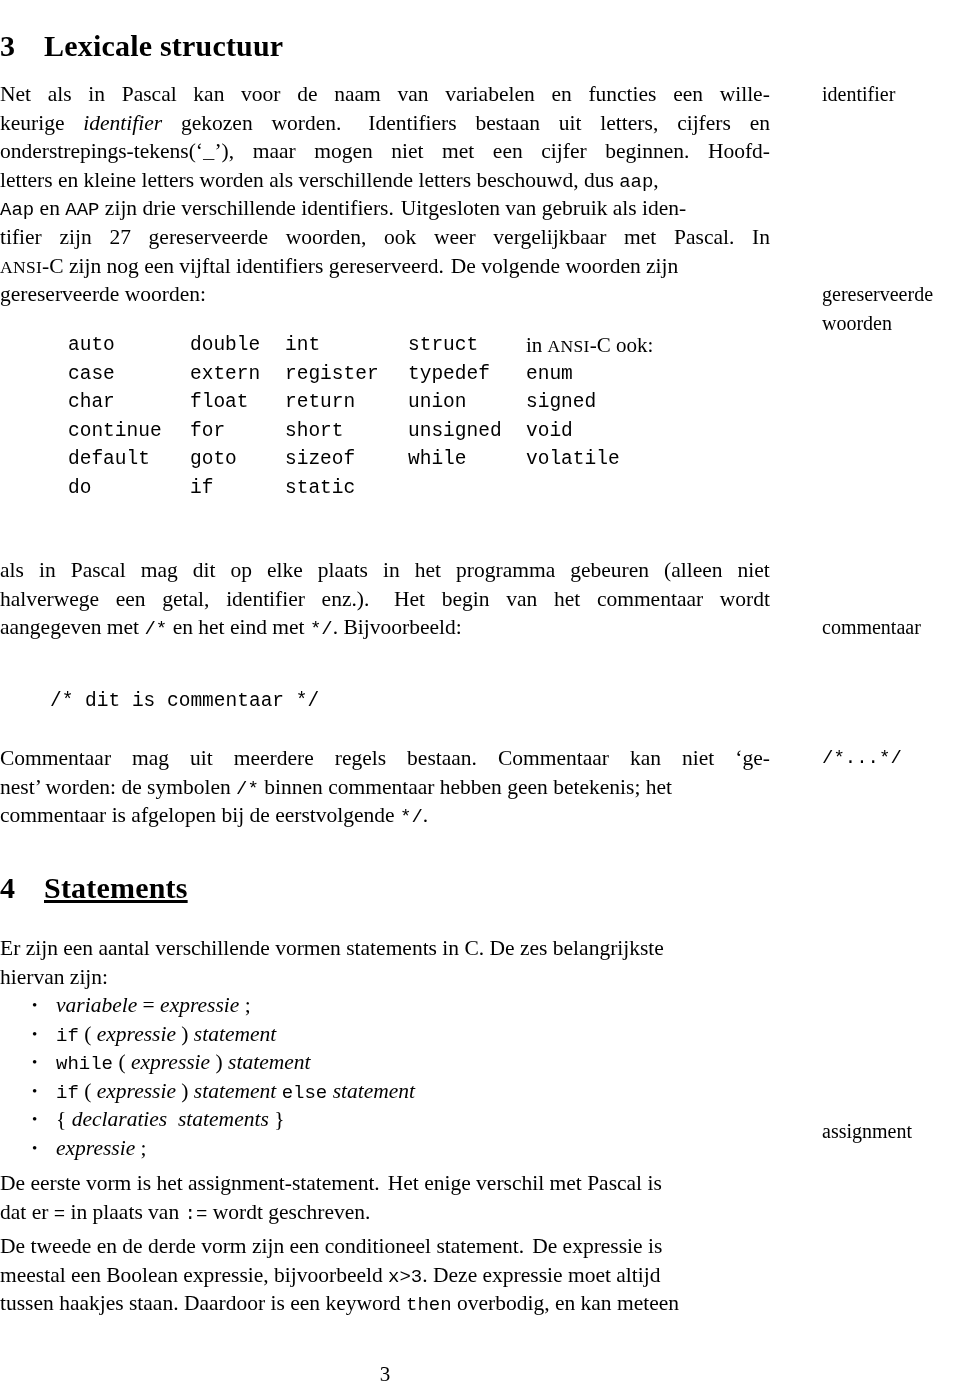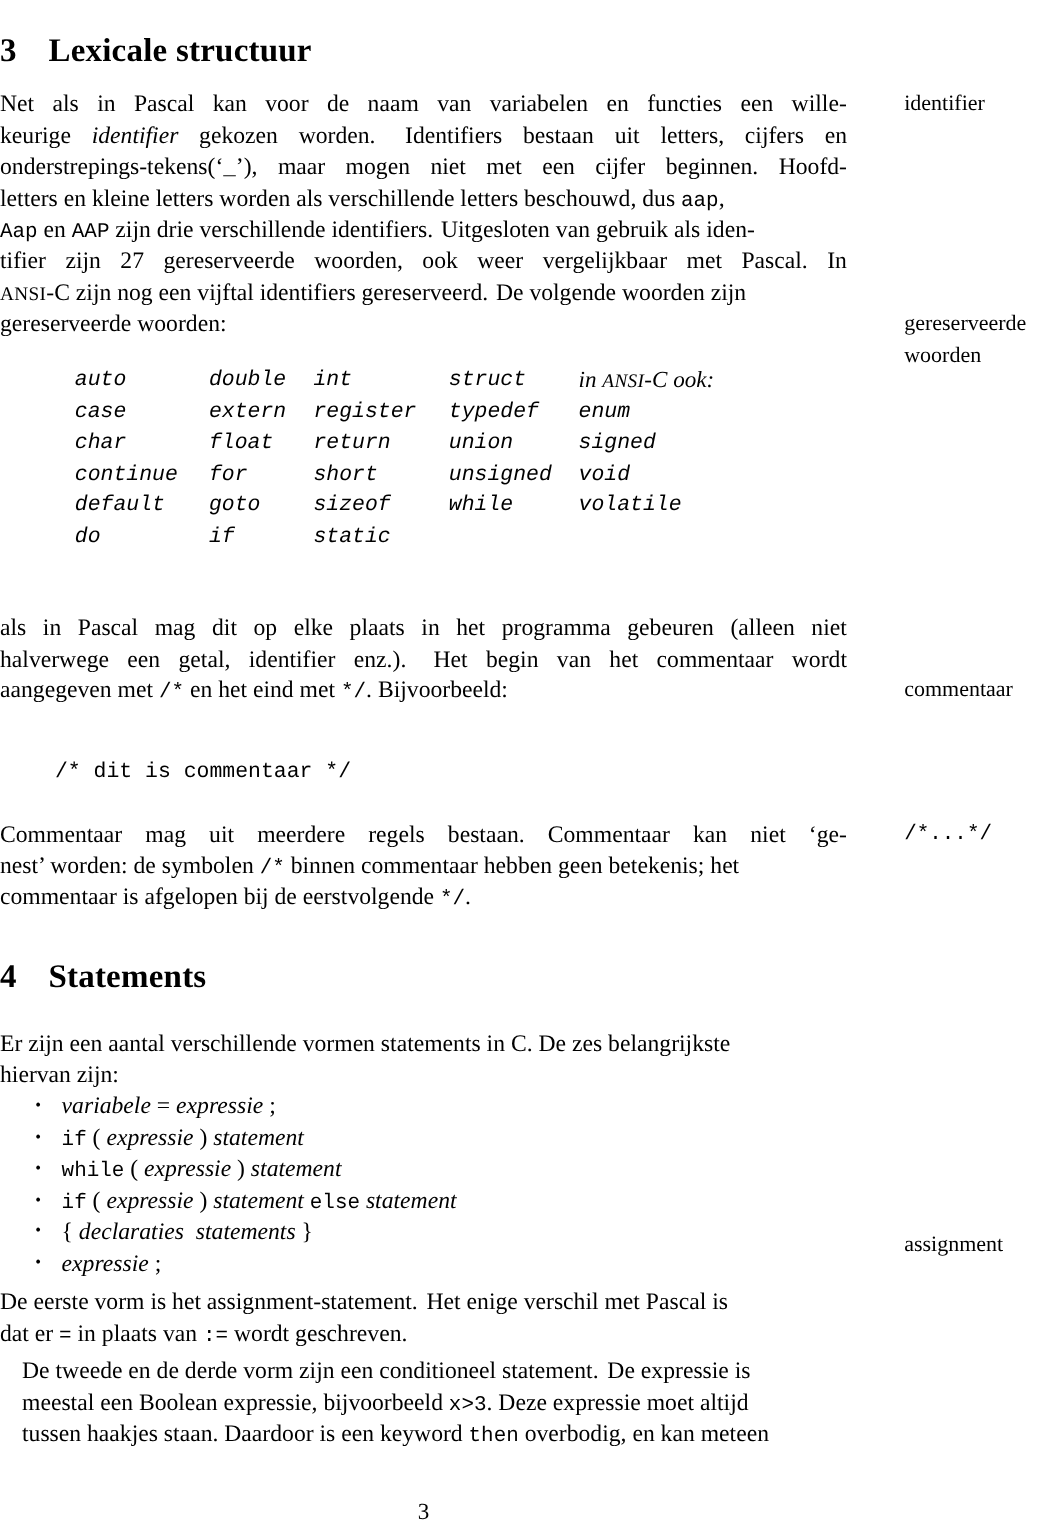--- a/index.html
+++ b/index.html
@@ -92,21 +92,20 @@
   }
   .kw-row {
     display: block;
     height: 28.5px;
     line-height: 28.5px;
     white-space: nowrap;
   }
   .kw-row > span {
     display: inline-block;
     vertical-align: top;
-    font-style: italic;
   }
   .kw-c0 { width: 122px; }
   .kw-c1 { width: 95px; }
   .kw-c2 { width: 123px; }
   .kw-c3 { width: 118px; }
   .kw-c4 { width: 160px; }
   .kw-ansi {
     font-family: "Liberation Serif", "DejaVu Serif", serif;
     font-size: 21px;
   }
@@ -316,21 +315,21 @@
       <span>bestaan.</span>
       <span>Commentaar</span>
       <span>kan</span>
       <span>niet</span>
       <span>‘ge-</span>
     </div>
     <div class="ln"><span>nest’ worden: de symbolen </span><span class="tt">/*</span><span> binnen commentaar hebben geen betekenis; het</span></div>
     <div class="ln"><span>commentaar is afgelopen bij de eerstvolgende </span><span class="tt">*/</span><span>.</span></div>
   </div>
 
-  <div class="section-heading" style="top:846px;">
+  <div class="section-heading" style="top:846px;text-decoration:underline;">
     <span class="num">4</span><span>Statements</span>
   </div>
 
   <div class="body-col" style="top:909px;">
     <div class="ln">Er zijn een aantal verschillende vormen statements in C. De zes belangrijkste</div>
     <div class="ln">hiervan zijn:</div>
   </div>
 
   <div class="bullet-list" style="top:966px;">
     <div class="bullet-item">
@@ -353,21 +352,21 @@
     </div>
   </div>
 
   <div class="margin-note" style="top:1092px;">assignment</div>
 
   <div class="body-col" style="top:1144px;">
     <div class="ln"><span>De eerste vorm is het assignment-statement.</span><span style="padding-left:8px;">Het enige verschil met Pascal is</span></div>
     <div class="ln"><span>dat er </span><span class="tt">=</span><span> in plaats van </span><span class="tt">:=</span><span> wordt geschreven.</span></div>
   </div>
 
-  <div class="body-col" style="top:1207px;padding-left:20px;">
+  <div class="body-col" style="top:1207px;">
     <div class="ln"><span>De tweede en de derde vorm zijn een conditioneel statement.</span><span style="padding-left:8px;">De expressie is</span></div>
     <div class="ln"><span>meestal een Boolean expressie, bijvoorbeeld </span><span class="tt">x&gt;3</span><span>. Deze expressie moet altijd</span></div>
     <div class="ln"><span>tussen haakjes staan. Daardoor is een keyword </span><span class="tt">then</span><span> overbodig, en kan meteen</span></div>
   </div>
 
   <div class="page-number" style="top:1337px;">3</div>
 
 </div>
 
 </body></html>

